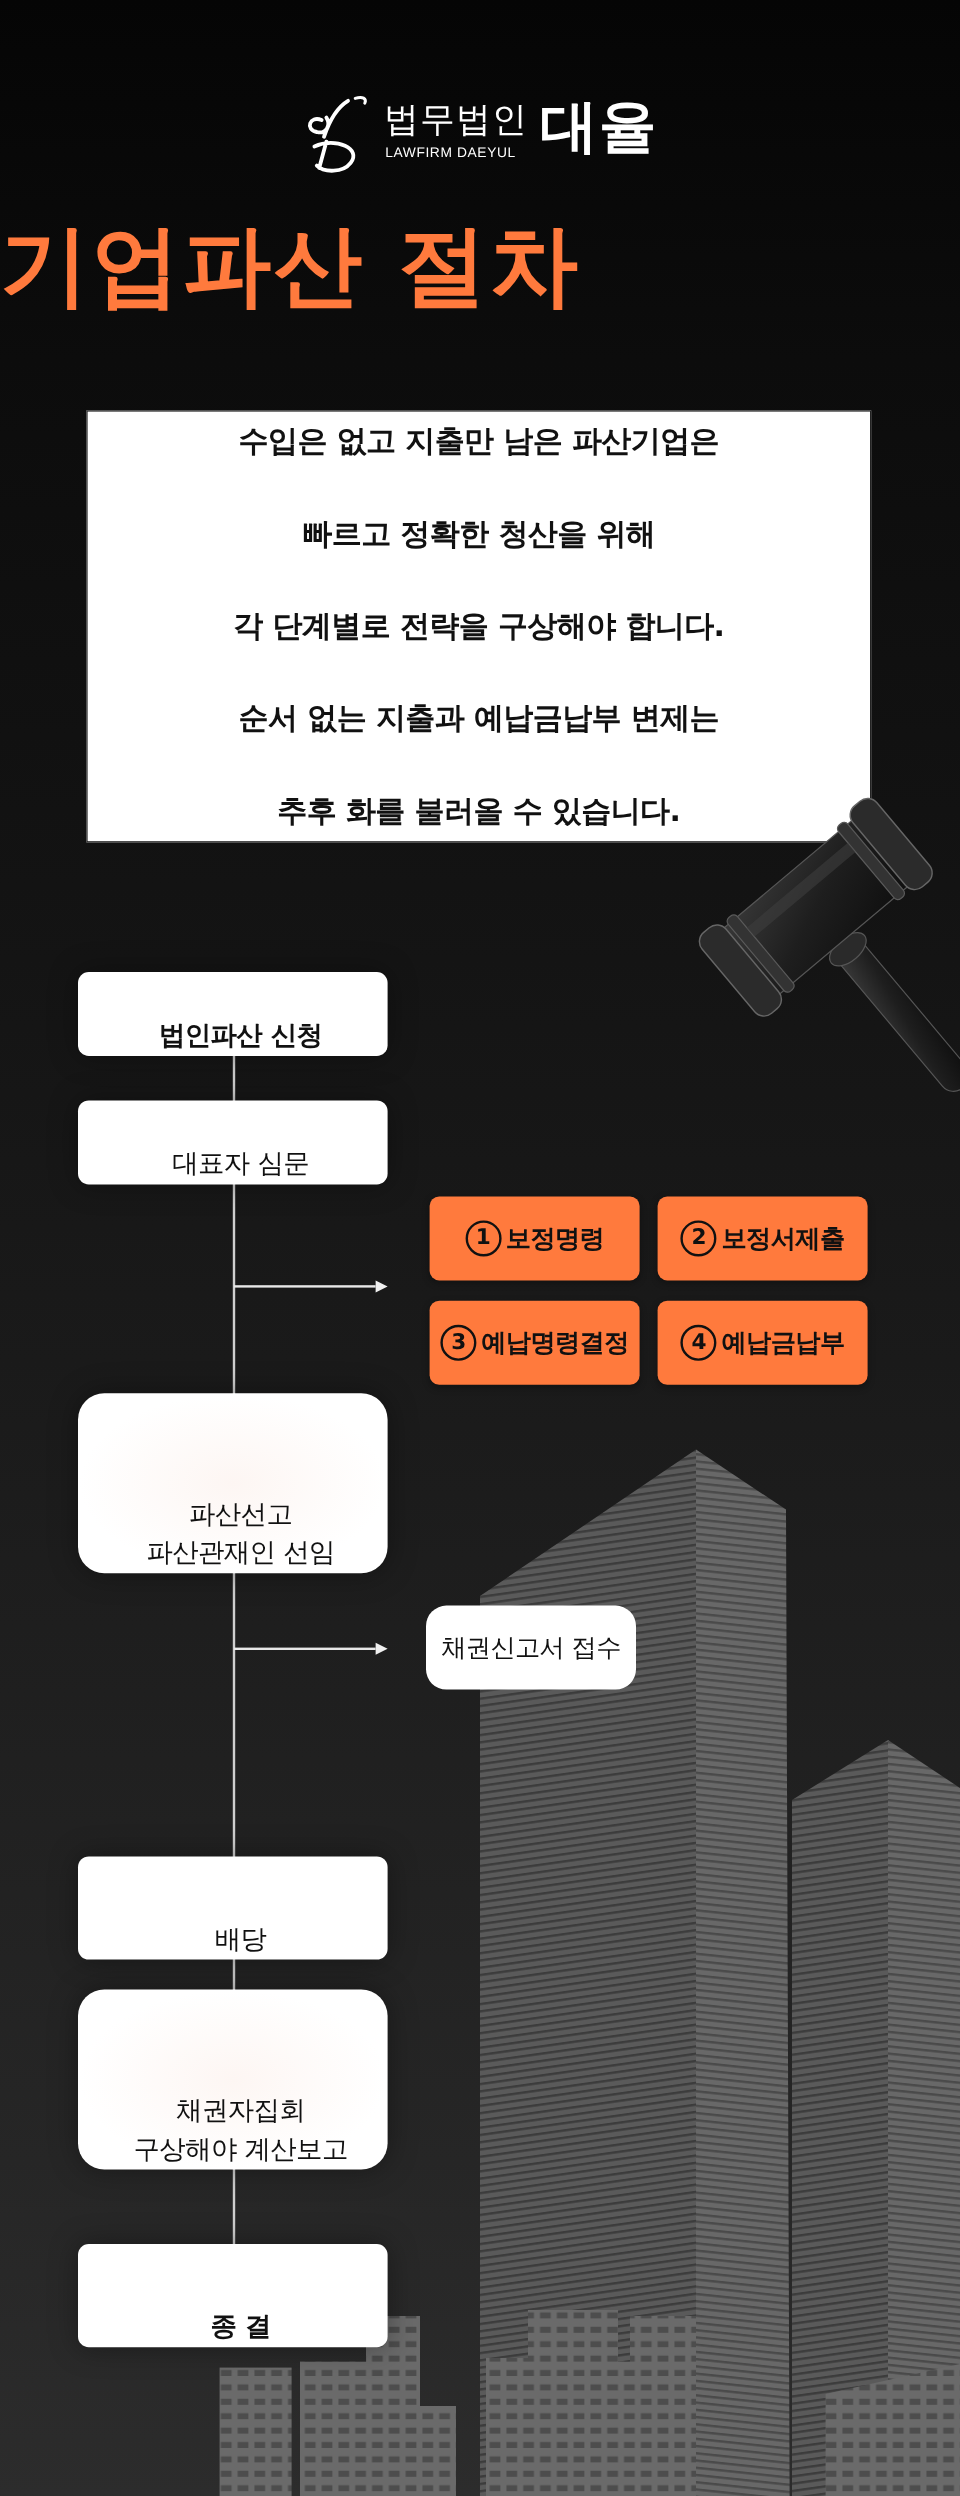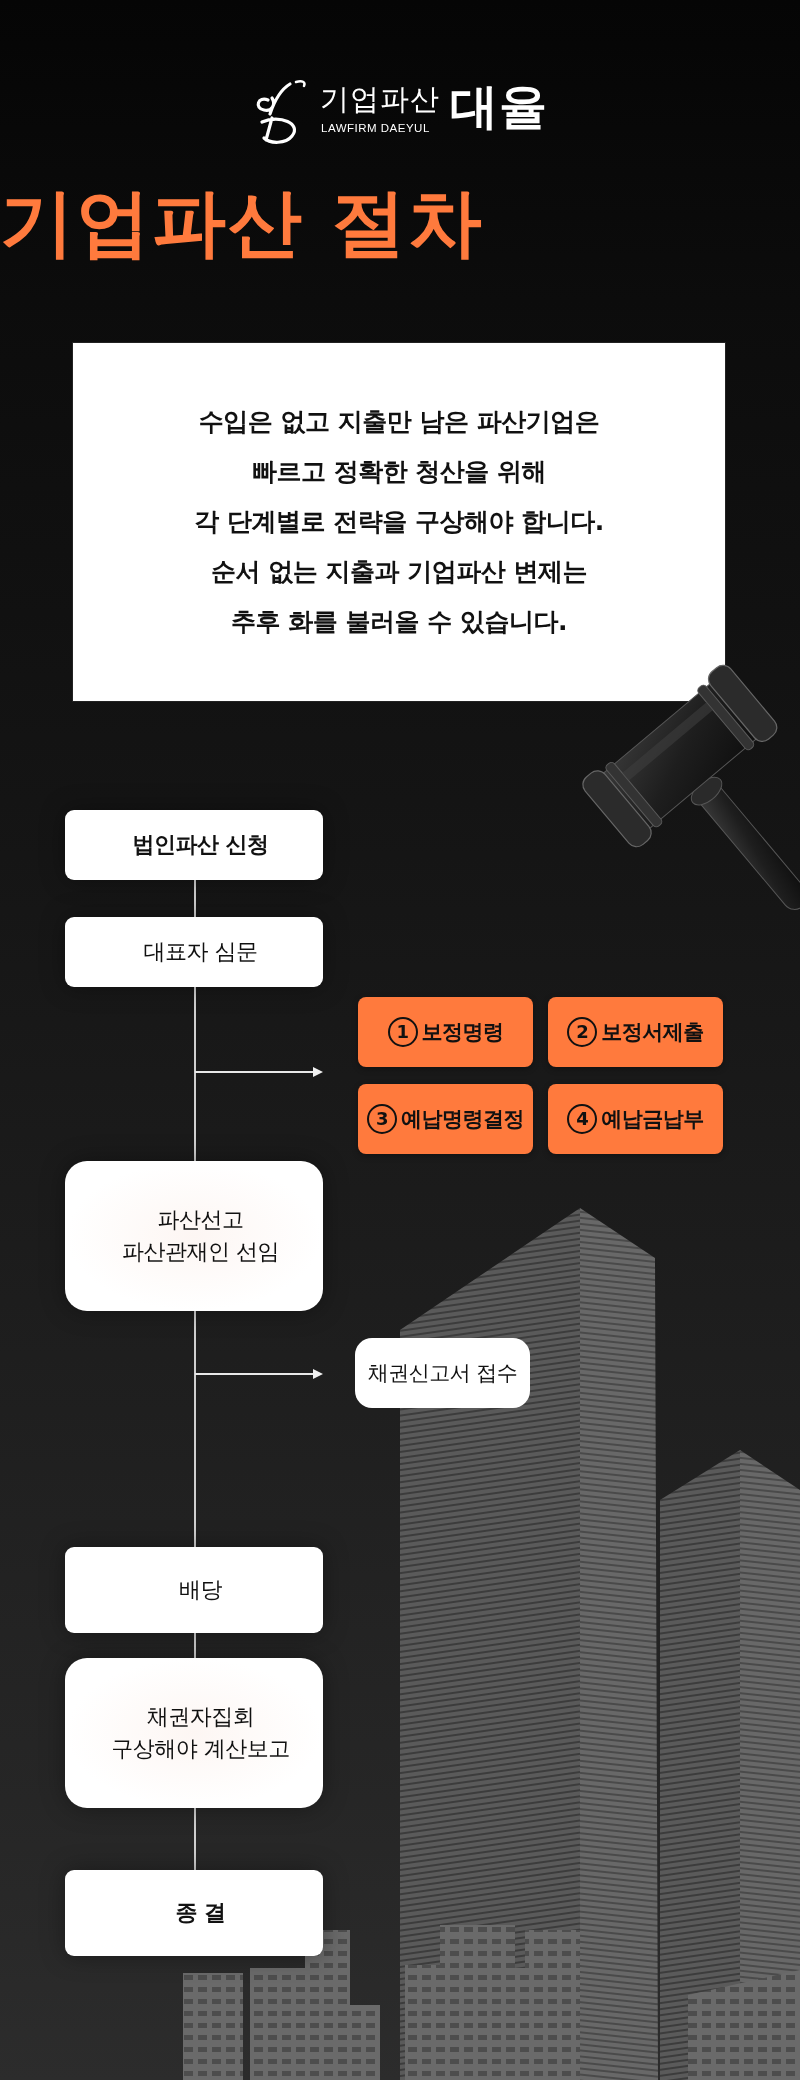--- a/index.html
+++ b/index.html
@@ -21,38 +21,38 @@
   
   .title {
     position: absolute; left: 0; top: 178px; width: 800px; 
     color: #FF7A3D; font-size: 74px; font-weight: 700; letter-spacing: 2px; line-height: 1.2;
   }
 
   
   .intro-card {
     position: absolute; left: 72px; top: 342px; width: 654px; height: 360px;
     background: #ffffff; border: 1px solid #222;
-    display: flex; flex-direction: column; justify-content: center; align-items: center;
+    display: flex; flex-direction: column; justify-content: space-between; align-items: center;
   }
   .intro-line { color: #111; font-size: 25px; font-weight: 700; line-height: 50px; text-align: center; letter-spacing: -0.5px; }
 
   
   .gavel { position: absolute; left: 575px; top: 650px; width: 225px; height: 260px; }
 
   
   .buildings { position: absolute; left: 0; top: 1180px; width: 800px; height: 900px; }
 
   
   .vline { position: absolute; left: 194px; width: 2px; background: #cfcfcf; }
   .hline { position: absolute; left: 195px; height: 2px; background: #e8e8e8; }
   .arrowhead { position: absolute; width: 0; height: 0; border-top: 5px solid transparent; border-bottom: 5px solid transparent; border-left: 10px solid #f0f0f0; }
 
   .step {
     position: absolute; left: 65px; width: 258px; background: #fff;
-    border-radius: 9px; display: flex; flex-direction: column; justify-content: center; align-items: center;
+    border-radius: 9px; display: flex; flex-direction: column; justify-content: flex-end; align-items: center;
     color: #111; font-size: 22px; text-align: center; line-height: 32px; letter-spacing: -0.5px;
     box-shadow: 0 0 24px rgba(0,0,0,0.35);
     padding-left: 13px;
   }
   .step.bold { font-weight: 700; }
   .step.tall { border-radius: 22px; background: radial-gradient(ellipse at center, #fdf6f3 0%, #ffffff 70%); }
 
   .sub-step {
     position: absolute; background: #FF7A3D; border-radius: 8px;
     display: flex; align-items: center; justify-content: center; gap: 4px;
@@ -109,32 +109,32 @@
     <rect x="440" y="745" width="75" height="155" fill="url(#windows)"></rect>
     <rect x="525" y="750" width="55" height="150" fill="url(#windows)"></rect>
     <rect x="510" y="788" width="22" height="112" fill="url(#windows)"></rect>
   </svg>
 
   <div class="logo">
     <svg class="logo-mark" viewBox="0 0 60 68">
       <path d="M40 6 C30 12, 24 24, 20 36 M18 22 C8 18, 4 30, 14 32 C22 34, 26 26, 22 20 M22 40 L16 62 M12 44 C30 36, 52 46, 42 58 C36 66, 20 66, 14 60" stroke="#fff" stroke-width="3.2" fill="none" stroke-linecap="round"></path>
       <path d="M46 4 C52 2, 56 4, 54 8" stroke="#fff" stroke-width="2.5" fill="none" stroke-linecap="round"></path>
     </svg>
-    <span class="logo-kr">기업파산</span>
+    <span class="logo-kr">법무법인</span>
     <span class="logo-en">LAWFIRM DAEYUL</span>
     <span class="logo-name">대율</span>
   </div>
 
   <h1 class="title">기업파산 절차</h1>
 
   <div class="intro-card">
     <p class="intro-line">수입은 없고 지출만 남은 파산기업은</p>
     <p class="intro-line">빠르고 정확한 청산을 위해</p>
     <p class="intro-line">각 단계별로 전략을 구상해야 합니다.</p>
-    <p class="intro-line">순서 없는 지출과 기업파산 변제는</p>
+    <p class="intro-line">순서 없는 지출과 예납금납부 변제는</p>
     <p class="intro-line">추후 화를 불러올 수 있습니다.</p>
   </div>
 
   <svg class="gavel" viewBox="0 0 225 260">
     <defs>
       <linearGradient id="wood" x1="0" y1="0" x2="1" y2="1">
         <stop offset="0" stop-color="#3a3a3a"></stop>
         <stop offset="0.5" stop-color="#1e1e1e"></stop>
         <stop offset="1" stop-color="#0e0e0e"></stop>
       </linearGradient>

